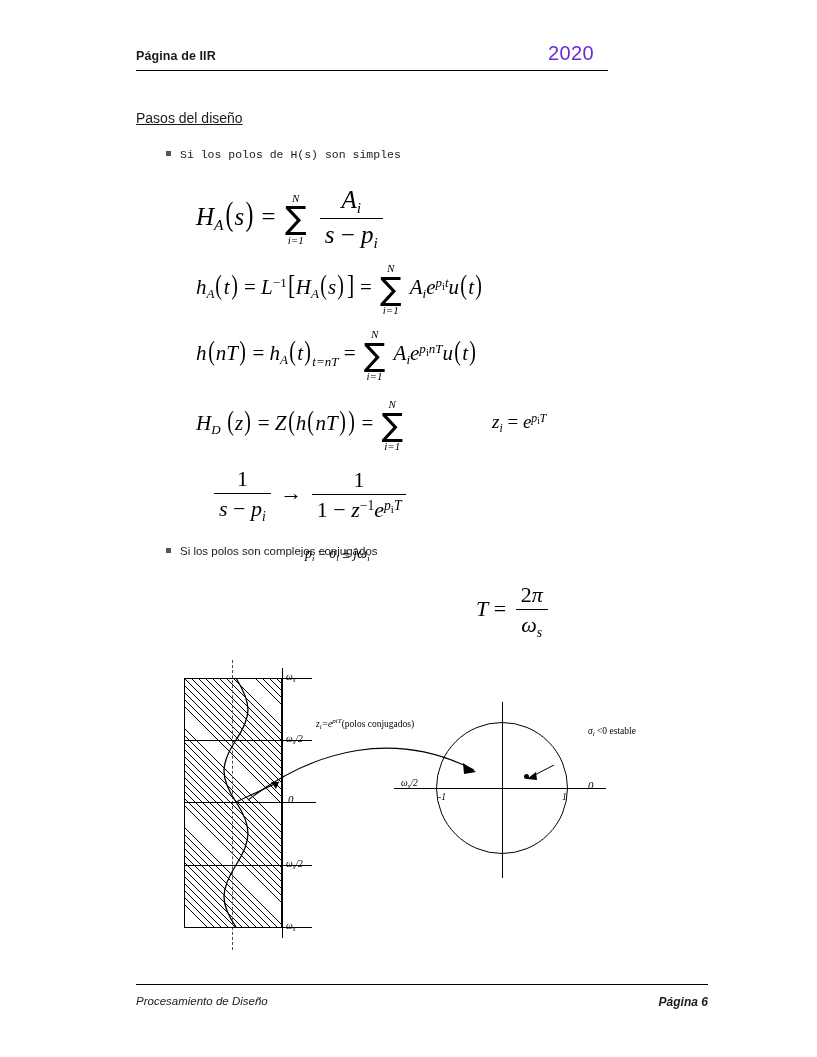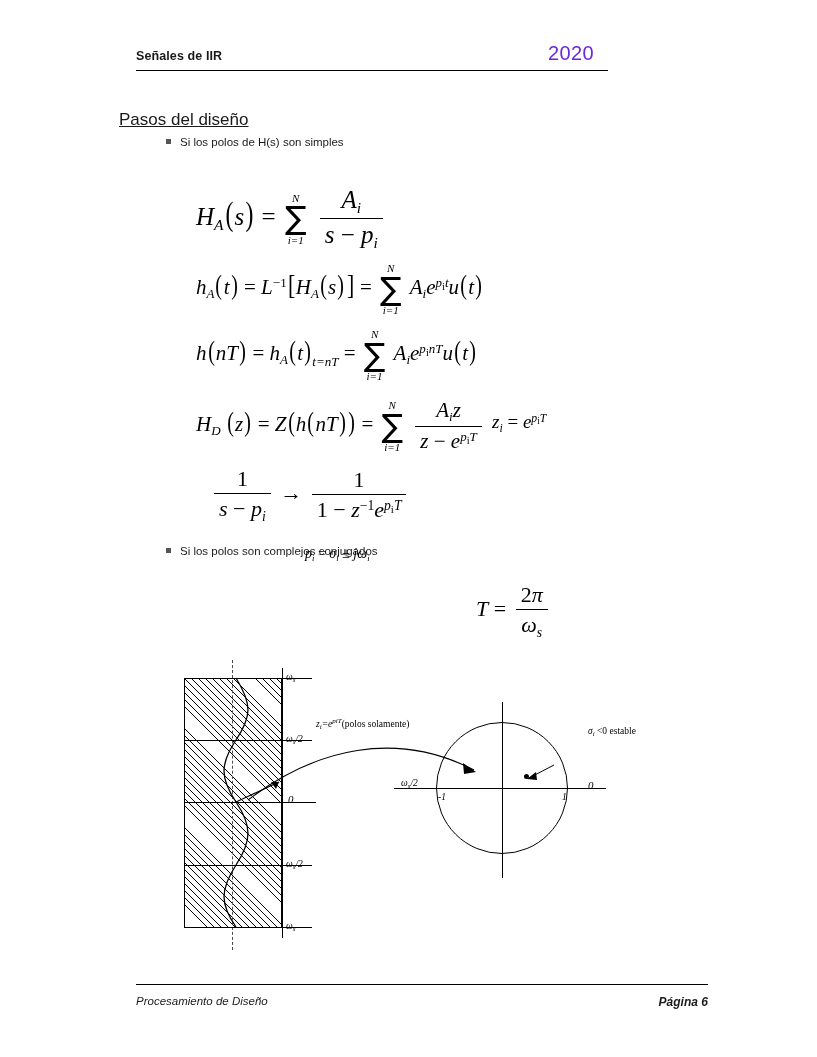--- a/index.html
+++ b/index.html
@@ -84,40 +84,40 @@
     top: 3px;
     width: 10px;
     height: 3px;
     background: #9a9a9a;
     transform: rotate(-18deg);
   }
 
   
   .sec-title {
     position: absolute;
-    left: 119px;
+    left: 136px;
     top: 110px;
-    font-size: 17px;
+    font-size: 14px;
     color: #1a1a1a;
     text-decoration: underline;
   }
   .bullet {
     position: absolute;
     font-size: 11.5px;
     color: #1a1a1a;
   }
   .bullet .sq {
     display: inline-block;
     width: 5px;
     height: 5px;
     background: #555;
     margin-right: 9px;
     vertical-align: 2px;
   }
-  #bullet1 { left: 166px; top: 136px; }
+  #bullet1 { left: 166px; top: 148px; font-family: Liberation Mono, monospace; }
   #bullet2 { left: 166px; top: 545px; }
 
   
   .math {
     position: absolute;
     font-family: "Liberation Serif", serif;
     color: #000;
     white-space: nowrap;
   }
   .it { font-style: italic; }
@@ -307,21 +307,21 @@
     font-weight: bold;
     color: #1a1a1a;
   }
 </style>
 </head>
 <body>
 
 <div class="page">
 
   <div class="header">
-    <div class="header-title">Señales de IIR</div>
+    <div class="header-title">Página de IIR</div>
     <div class="header-year">2020</div>
     <div class="header-rule"></div>
   </div>
 
   <div class="sec-title">Pasos del diseño</div>
 
   <div class="bullet" id="bullet1">
     <span class="sq"></span><span>Si los polos de H(s) son simples</span>
   </div>
 
@@ -360,24 +360,20 @@
     <span class="it">A</span><span class="sub">i</span><span class="it">e</span><span class="sup"><span class="it">p</span><span style="font-size:.8em;vertical-align:-.25em;">i</span><span class="it">nT</span></span><span class="it">u</span><span class="paren-big">(</span><span class="it">t</span><span class="paren-big">)</span>
   </div>
 
   <div class="math" id="eq4" title="H_D(z)">
     <span class="it">H</span><span class="sub">D</span> <span class="paren-big">(</span><span class="it">z</span><span class="paren-big">)</span> =
     <span class="it">Z</span><span class="paren-big">(</span><span class="it">h</span><span class="paren-big">(</span><span class="it">nT</span><span class="paren-big">)</span><span class="paren-big">)</span> =
     <span class="sum">
       <span class="lim">N</span>
       <span class="big">∑</span>
       <span class="lim">i=1</span>
-    </span>
-    <span class="frac">
-      <span class="num"><span class="it">A</span><span class="sub">i</span><span class="it">z</span></span>
-      <span class="den"><span class="it">z</span> − <span class="it">e</span><span class="sup"><span class="it">p</span><span style="font-size:.8em;vertical-align:-.25em;">i</span><span class="it">T</span></span></span>
     </span>
   </div>
 
   <div class="math" id="eq4b" title="z_i = e^{p_i T}">
     <span class="it">z</span><span class="sub">i</span> = <span class="it">e</span><span class="sup"><span class="it">p</span><span style="font-size:.8em;vertical-align:-.25em;">i</span><span class="it">T</span></span>
   </div>
 
   <div class="math" id="eq5" title="1/(s-p_i) -&gt; 1/(1-z^-1 e^{p_i T})">
     <span class="frac">
       <span class="num">1</span>
@@ -440,21 +436,21 @@
     </div>
     <div class="fig-lbl" style="left:152px; top:133px; font-size:11px;">0</div>
     <div class="fig-lbl" style="left:150px; top:199px;">
       <span>ω</span><span style="font-size:7px;vertical-align:-2px;">s</span><span>/2</span>
     </div>
     <div class="fig-lbl" style="left:150px; top:261px;">
       <span>ω</span><span style="font-size:7px;vertical-align:-2px;">s</span>
     </div>
 
     <div class="fig-lbl" style="left:180px; top:57px; font-style:normal;">
-      <span style="font-style:italic;">z</span><span style="font-size:7px;vertical-align:-2px;font-style:italic;">i</span><span style="font-style:italic;">=e</span><span style="font-size:7px;vertical-align:4px;font-style:italic;">piT</span><span>(polos solamente)</span>
+      <span style="font-style:italic;">z</span><span style="font-size:7px;vertical-align:-2px;font-style:italic;">i</span><span style="font-style:italic;">=e</span><span style="font-size:7px;vertical-align:4px;font-style:italic;">piT</span><span>(polos conjugados)</span>
     </div>
 
     <div class="ucircle"></div>
     <div class="zaxis-h"></div>
     <div class="zaxis-v"></div>
     <div class="pole-dot"></div>
 
     <div class="fig-lbl" style="left:420px; top:66px; font-style:normal;margin-left:32px;">
       <span style="font-style:italic;">σ</span><span style="font-size:7px;vertical-align:-2px;font-style:italic;">i</span><span> &lt;0 estable</span>
     </div>

